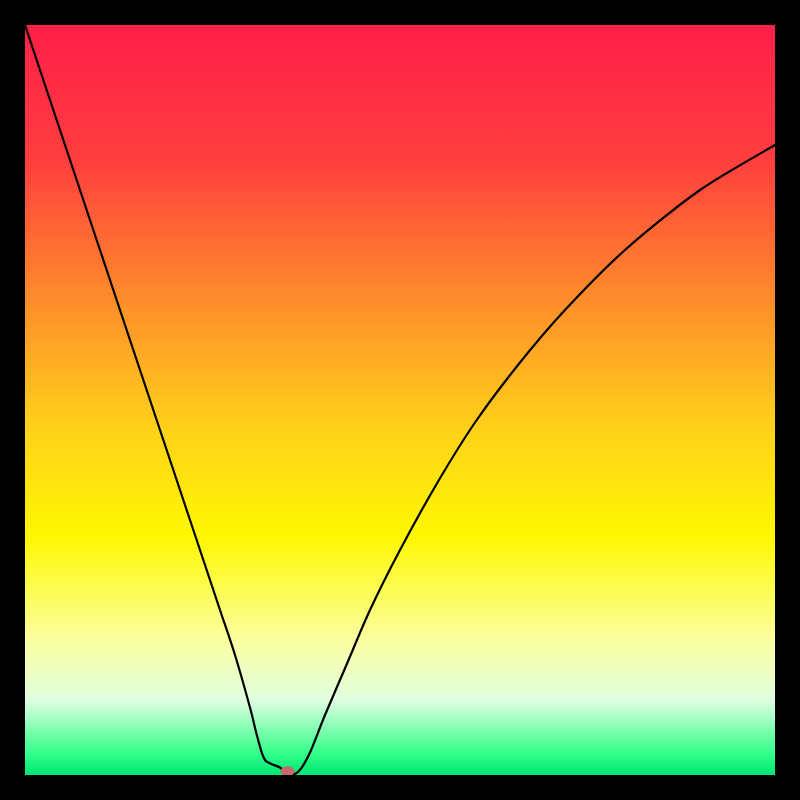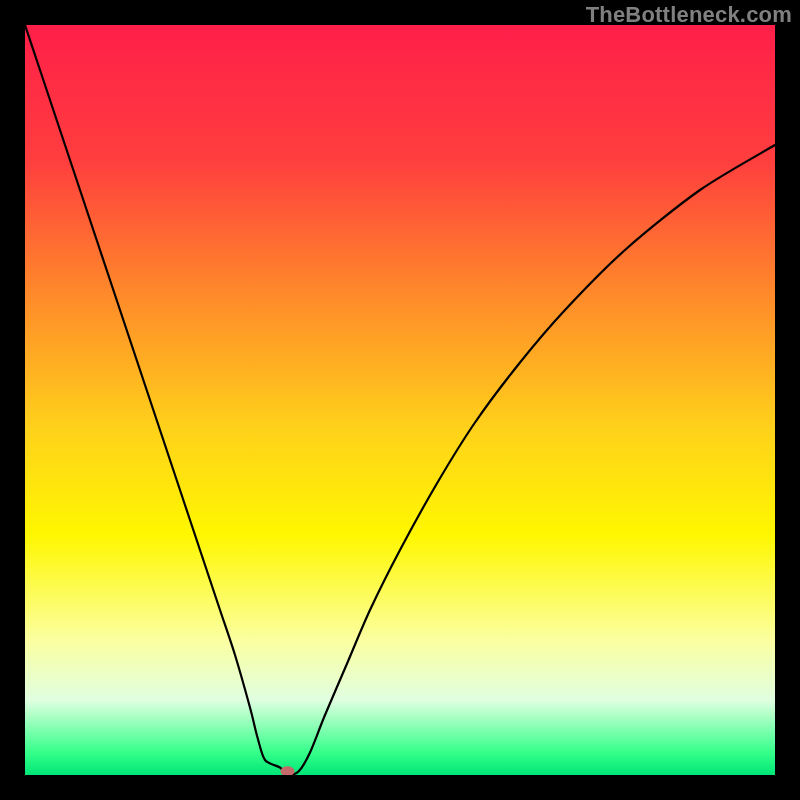--- a/index.html
+++ b/index.html
@@ -35,21 +35,20 @@
     color: #808080;
     letter-spacing: 0.2px;
     z-index: 10;
   }
   svg { display: block; }
 </style>
 </head>
 <body>
 
 <div class="frame">
-  <div class="watermark">TheBottleneck.com</div>
   <div class="plot-area">
     <svg id="chart-svg" width="750" height="750" viewBox="0 0 750 750">
       <defs>
         <linearGradient id="bg-grad" x1="0" y1="0" x2="0" y2="1">
             <stop offset="0%" stop-color="#ff1f49"></stop>
             <stop offset="18%" stop-color="#ff3e3e"></stop>
             <stop offset="36%" stop-color="#ff8a2a"></stop>
             <stop offset="54%" stop-color="#ffd21a"></stop>
             <stop offset="68%" stop-color="#fff700"></stop>
             <stop offset="82%" stop-color="#fbffa0"></stop>

